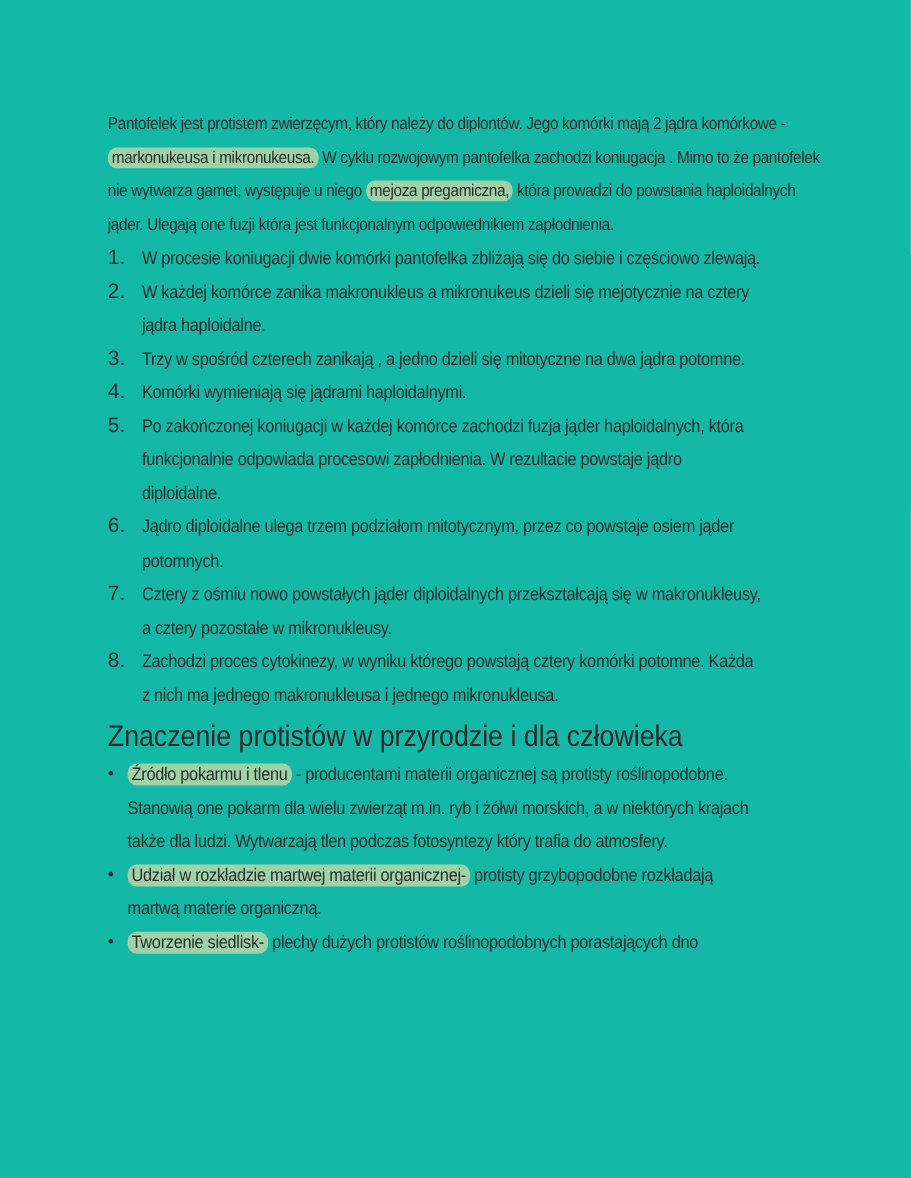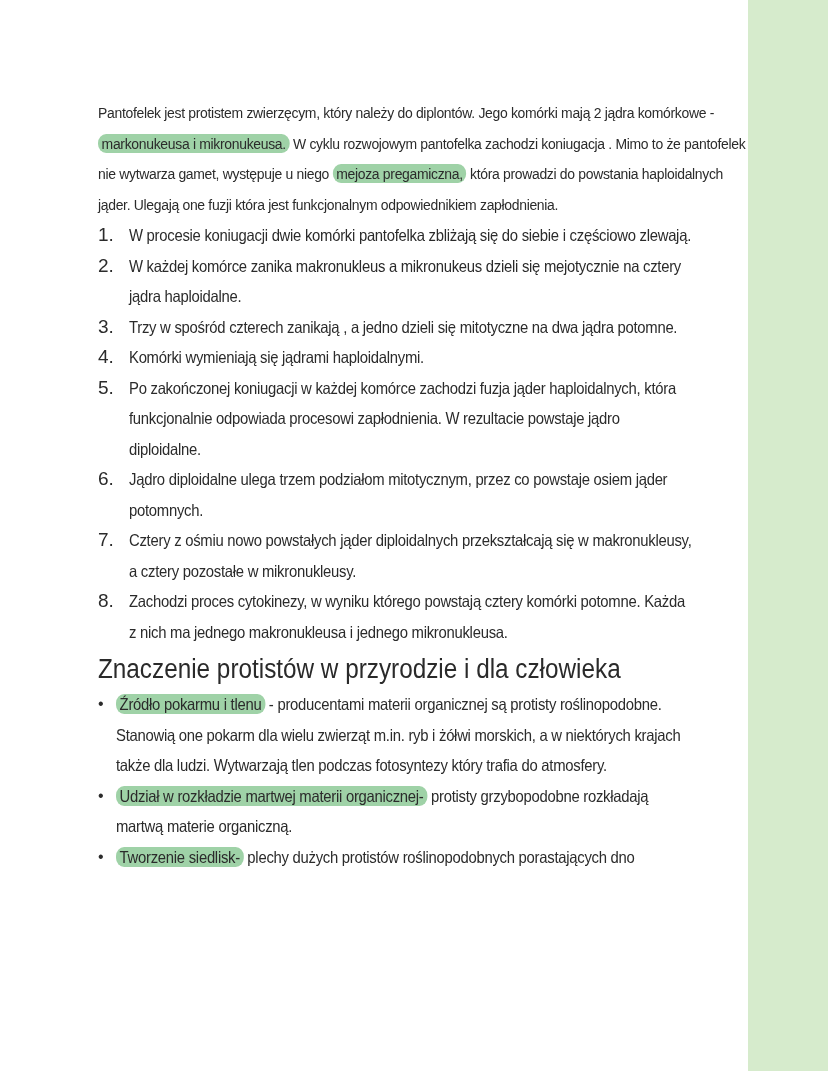--- a/index.html
+++ b/index.html
@@ -4,22 +4,22 @@
 <style>
   html, body { margin: 0; padding: 0; }
   body {
     width: 828px; height: 1071px;
     background: #d6ebcc;
     font-family: "Liberation Sans Narrow", "Liberation Sans", sans-serif;
     color: #2b2b2b;
     overflow: hidden;
   }
   .page {
-    position: absolute; left: 0; top: 0; width: 748px; height: 1071px;
-    background: #ffffff;
+    position: absolute; left: 0; top: 0; width: 828px; height: 1071px;
+    background: #14b8a6;
   }
   .content {
     position: absolute; left: 98px; top: 98px; width: 660px;
   }
   .para {
     font-size: 15.5px; line-height: 30.5px; letter-spacing: -0.35px;
     margin: 0; transform: scaleX(0.9); transform-origin: left top; width: 733px;
   }
   .hl {
     background: #9fd2a7; border-radius: 9px; padding: 1px 4px;

